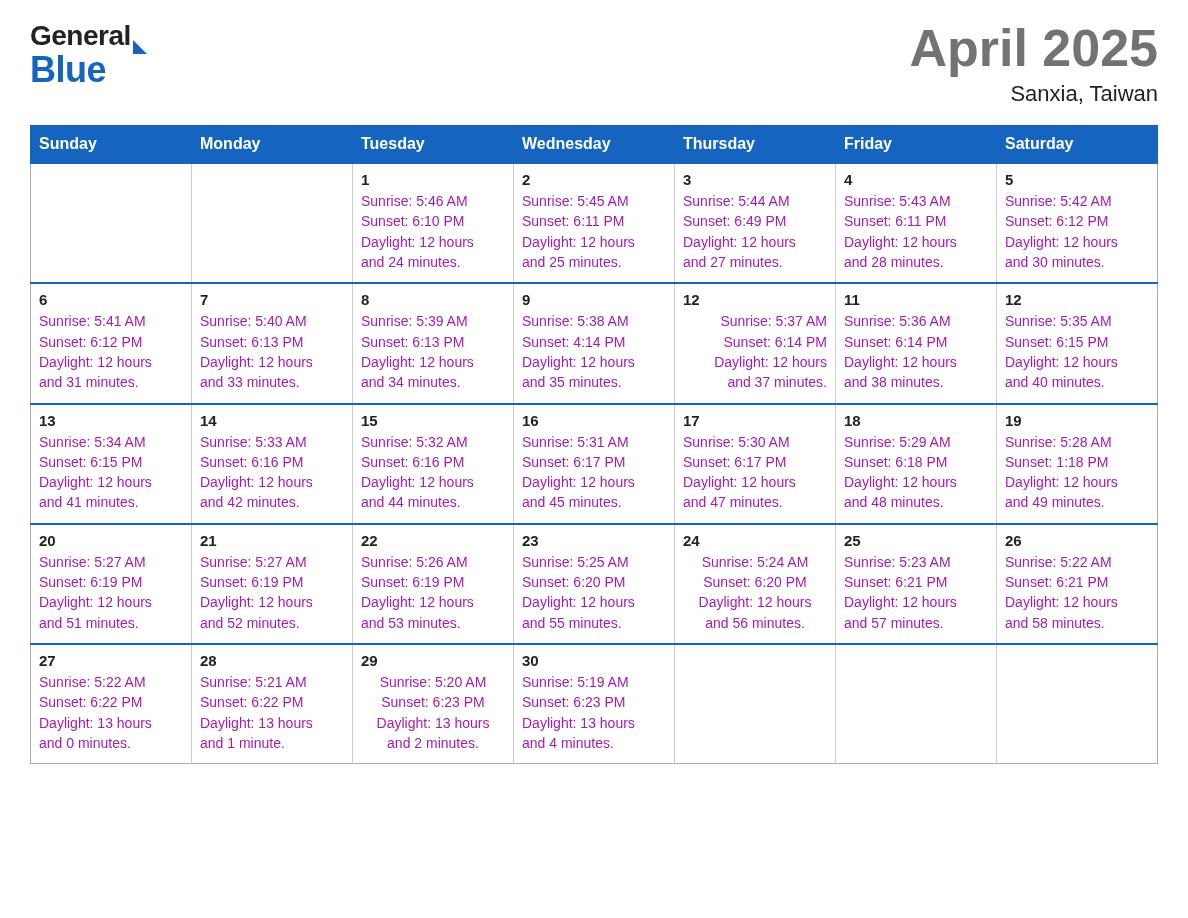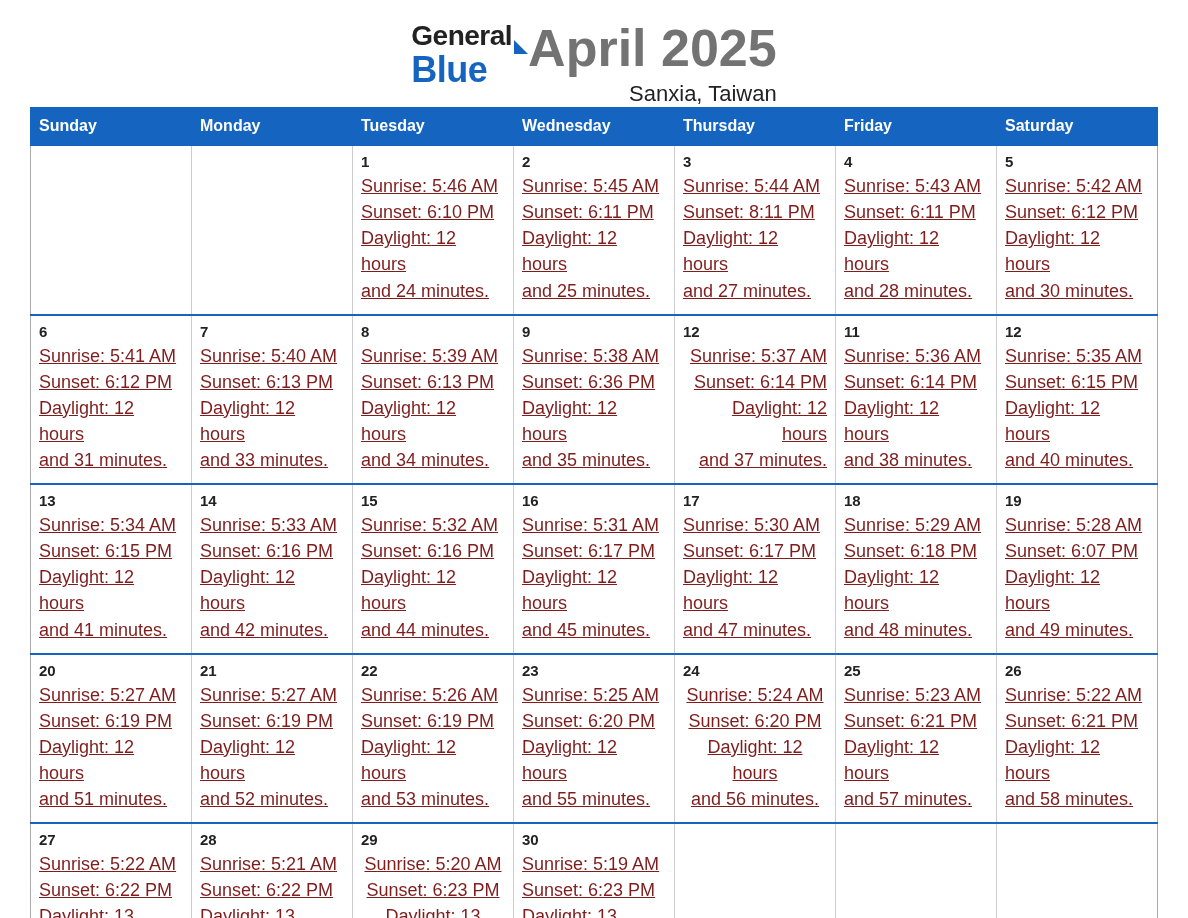--- a/index.html
+++ b/index.html
@@ -6,22 +6,23 @@
     body {
       font-family: Arial, Helvetica, sans-serif;
       background: #fff;
       color: #222;
       width: 1188px;
       min-height: 918px;
       padding: 20px 30px 30px 30px;
     }
     .header {
       display: flex;
-      justify-content: center;
+      justify-content: space-between;
       align-items: flex-start;
+      margin-bottom: 18px;
     }
     .logo-text-general {
       font-size: 28px;
       font-weight: bold;
       color: #222;
       letter-spacing: -0.5px;
     }
     .logo-triangle {
       display: inline-block;
       width: 0; height: 0;
@@ -96,24 +97,23 @@
       border-right: none;
     }
     .day-number {
       font-size: 15px;
       font-weight: bold;
       color: #222;
       display: block;
       margin-bottom: 3px;
     }
     .day-info {
-      font-size: 18px;
-      color: #7f1d1d;
+      font-size: 14px;
+      color: #a21caf;
       line-height: 1.45;
-      text-decoration: underline;
     }
     .empty-cell {
       background: #f9f9f9;
     }
   </style>
 </head>
 <body>
 
 <div class="header">
   <div class="logo-wrapper">
@@ -155,21 +155,21 @@
         <td>
           <span class="day-number">2</span>
           <div class="day-info" style="white-space: pre-line;">Sunrise: 5:45 AM
 Sunset: 6:11 PM
 Daylight: 12 hours
 and 25 minutes.</div>
         </td>
         <td>
           <span class="day-number">3</span>
           <div class="day-info" style="white-space: pre-line;">Sunrise: 5:44 AM
-Sunset: 8:11 PM
+Sunset: 6:49 PM
 Daylight: 12 hours
 and 27 minutes.</div>
         </td>
         <td>
           <span class="day-number">4</span>
           <div class="day-info" style="white-space: pre-line;">Sunrise: 5:43 AM
 Sunset: 6:11 PM
 Daylight: 12 hours
 and 28 minutes.</div>
         </td>
@@ -199,21 +199,21 @@
         <td>
           <span class="day-number">8</span>
           <div class="day-info" style="white-space: pre-line;">Sunrise: 5:39 AM
 Sunset: 6:13 PM
 Daylight: 12 hours
 and 34 minutes.</div>
         </td>
         <td>
           <span class="day-number">9</span>
           <div class="day-info" style="white-space: pre-line;">Sunrise: 5:38 AM
-Sunset: 6:36 PM
+Sunset: 4:14 PM
 Daylight: 12 hours
 and 35 minutes.</div>
         </td>
         <td>
           <span class="day-number">12</span>
           <div class="day-info" style="white-space: pre-line; text-align: right;">Sunrise: 5:37 AM
 Sunset: 6:14 PM
 Daylight: 12 hours
 and 37 minutes.</div>
         </td>
@@ -271,21 +271,21 @@
         <td>
           <span class="day-number">18</span>
           <div class="day-info" style="white-space: pre-line;">Sunrise: 5:29 AM
 Sunset: 6:18 PM
 Daylight: 12 hours
 and 48 minutes.</div>
         </td>
         <td>
           <span class="day-number">19</span>
           <div class="day-info" style="white-space: pre-line;">Sunrise: 5:28 AM
-Sunset: 6:07 PM
+Sunset: 1:18 PM
 Daylight: 12 hours
 and 49 minutes.</div>
         </td>
       </tr>
       <tr>
         <td>
           <span class="day-number">20</span>
           <div class="day-info" style="white-space: pre-line;">Sunrise: 5:27 AM
 Sunset: 6:19 PM
 Daylight: 12 hours

